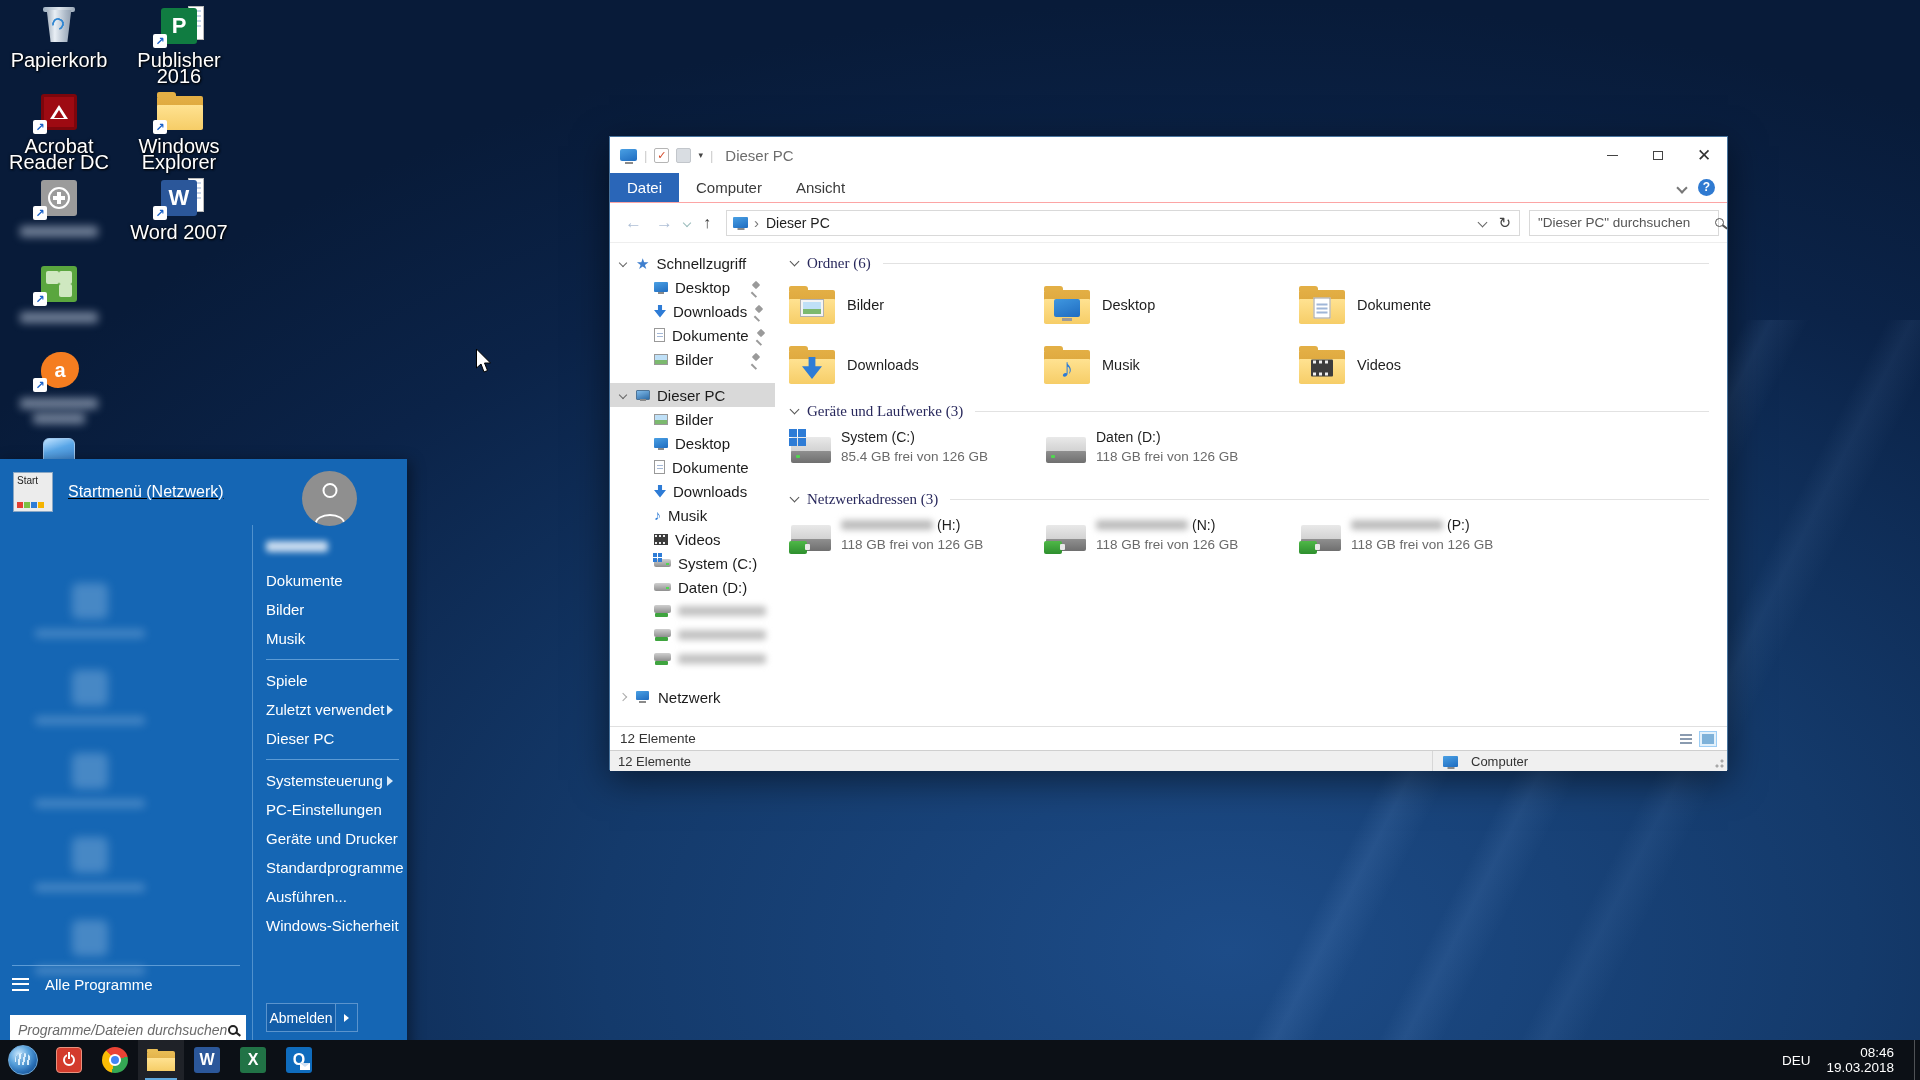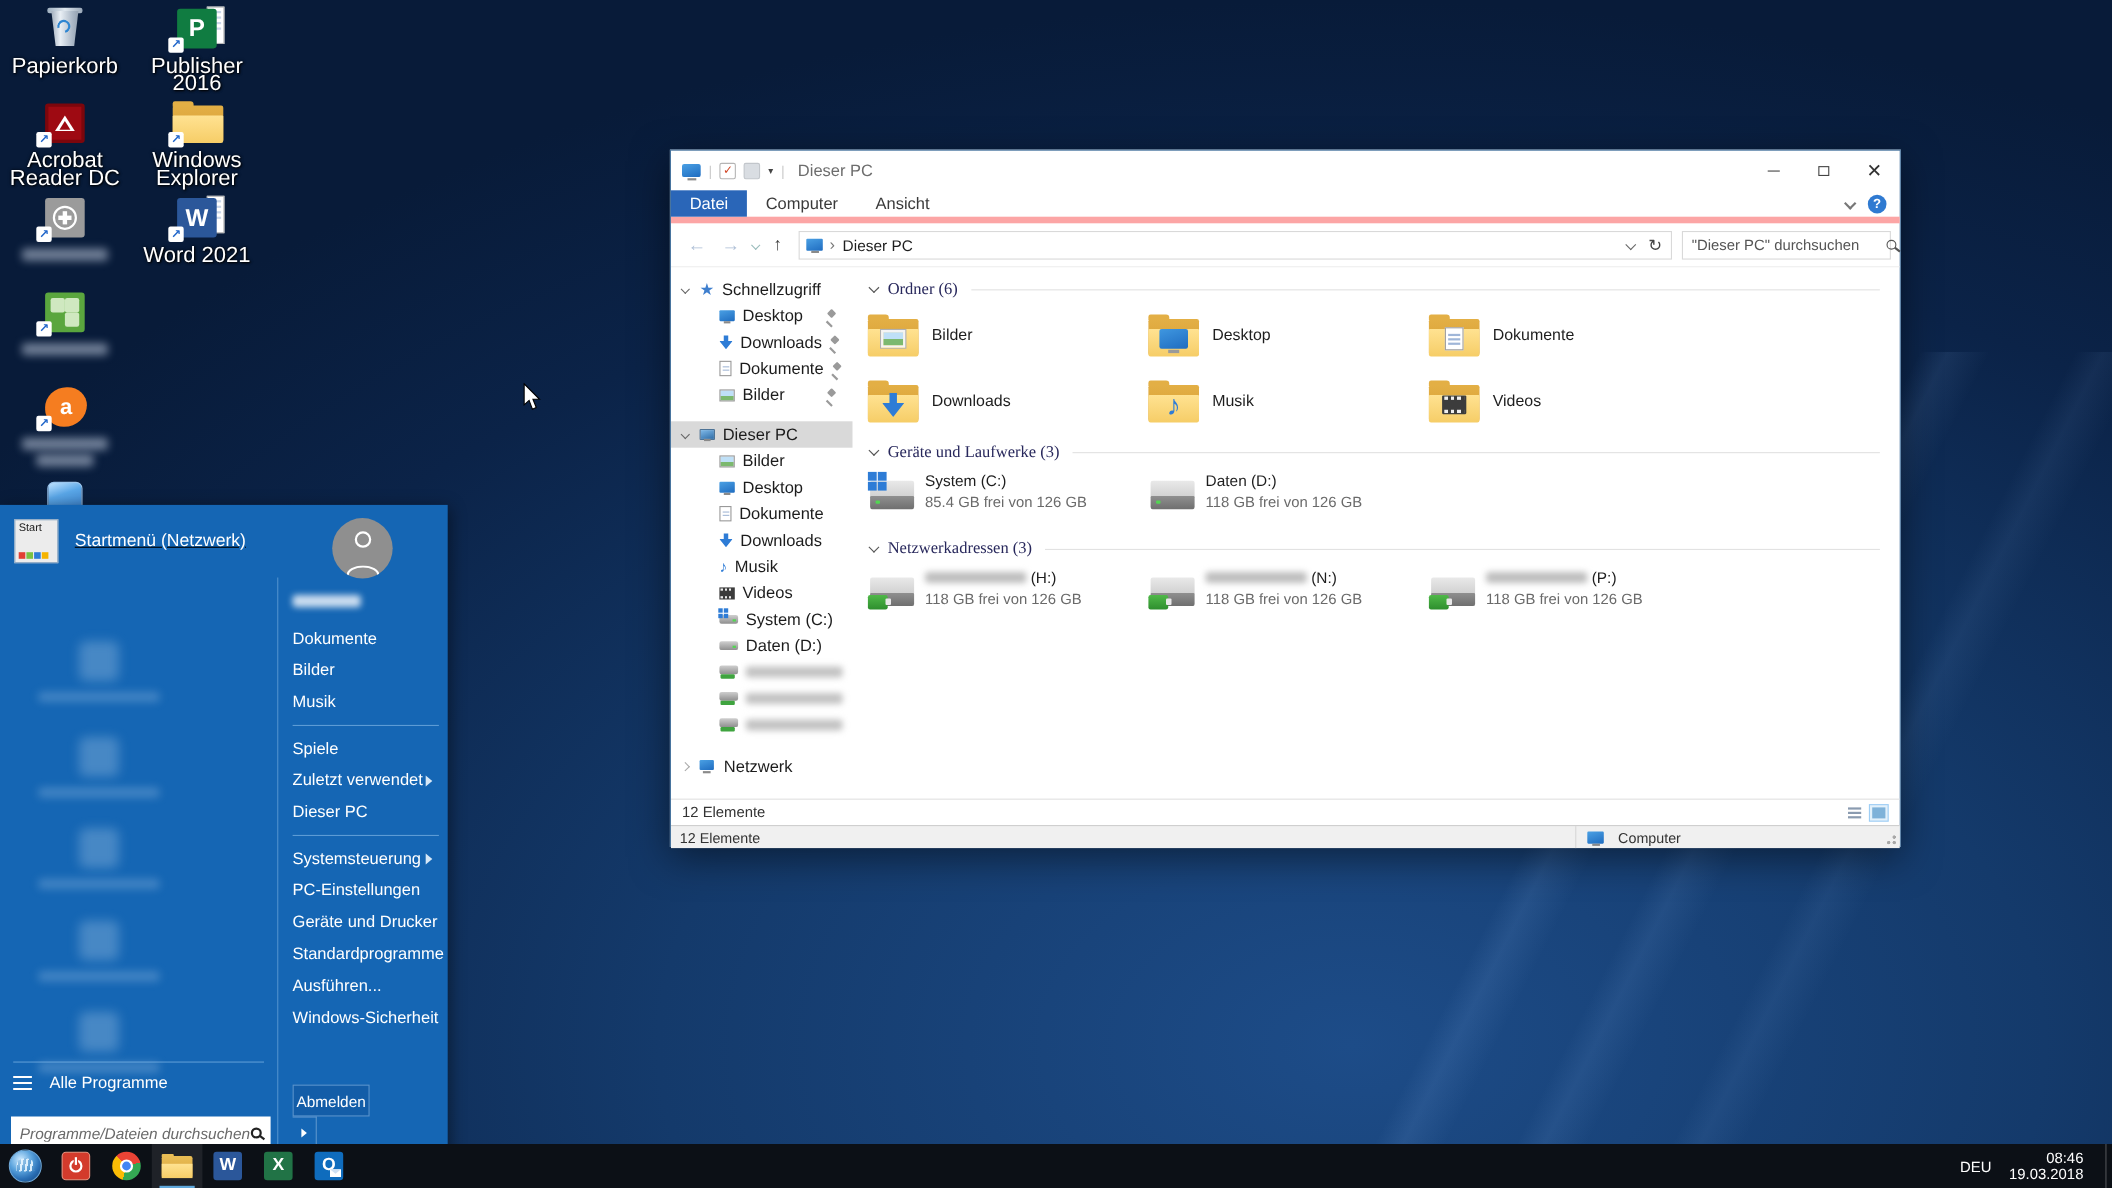--- a/index.html
+++ b/index.html
@@ -117,21 +117,21 @@
     font-size:11px; font-weight:bold; line-height:13px; text-align:center; background:#fff; }
   .i-grayicon { width:15px; height:15px; background:#d9dde2; border:1px solid #c2c6cb; border-radius:2px; }
   .qat-arrow { font-size:9px; color:#444; }
   .win-title { margin-left:12px; color:#6d6d6d; font-size:15px; }
   .win-controls { margin-left:auto; display:flex; height:100%; }
   .wbtn { width:46px; height:100%; display:flex; align-items:center; justify-content:center; color:#333; }
   .wbtn .mini { width:11px; height:1px; background:#444; }
   .wbtn .maxi { width:10px; height:9px; border:1px solid #444; }
   .wbtn.close { font-size:17px; line-height:1; }
 
-  .tabs { height:30px; display:flex; align-items:stretch; border-bottom:6px solid #fca5a5; }
+  .tabs { height:30px; display:flex; align-items:stretch; border-bottom:1px solid #fca5a5; }
   .tab { padding:0 17px; display:flex; align-items:center; font-size:15px; color:#3b3b3b; }
   .tab.active { background:#2a66b8; color:#fff; }
   .tabs-right { margin-left:auto; display:flex; align-items:center; gap:12px; padding-right:12px; }
   .chev { width:8px; height:8px; border-right:2px solid #777; border-bottom:2px solid #777; transform:rotate(45deg); }
   .helpbtn { width:17px; height:17px; border-radius:50%; background:#2f7ad1; color:#fff; font-size:12px;
     font-weight:bold; text-align:center; line-height:17px; }
 
   .navbar { height:40px; display:flex; align-items:center; padding:0 8px; border-bottom:1px solid #eee; }
   .nav-arrow { font-size:17px; color:#aebfd6; padding:0 7px; }
   .nav-chev-s { width:6px; height:6px; border-right:1.5px solid #9bb; border-bottom:1.5px solid #9bb; transform:rotate(45deg); margin:0 4px; }
@@ -253,21 +253,21 @@
   .sm-right { position:absolute; left:253px; top:0; right:0; bottom:0; }
   .avatar { position:absolute; left:49px; top:12px; width:55px; height:55px; border-radius:50%; background:#8f8f8f; overflow:hidden; }
   .avatar .head { position:absolute; left:50%; top:12px; transform:translateX(-50%); width:15px; height:15px; border-radius:50%; border:2.5px solid #fff; }
   .avatar .body { position:absolute; left:50%; bottom:-6px; transform:translateX(-50%); width:30px; height:18px; border-radius:50% 50% 0 0; border:2.5px solid #fff; border-bottom:none; }
   .user-blur { position:absolute; left:13px; top:82px; width:62px; height:11px; background:rgba(235,242,250,.85); border-radius:3px; filter:blur(3px); }
   .sm-list { position:absolute; left:13px; right:8px; top:107px; }
   .smi { height:29px; display:flex; align-items:center; color:#fff; font-size:15px; }
   .smi .arr { margin-left:auto; margin-right:6px; width:0; height:0; border-top:5px solid transparent;
     border-bottom:5px solid transparent; border-left:6px solid #d7e8f7; }
   .sm-div2 { height:1px; background:rgba(140,190,235,.6); margin:6px 0; }
-  .logoff-row { position:absolute; left:13px; bottom:12px; display:flex;flex-direction:column; }
+  .logoff-row { position:absolute; left:13px; bottom:24px; display:flex; }
   .logoff { width:70px; height:29px; background:#135da8; border:1px solid #5b94cd; color:#fff; font-size:14px;
     display:flex; align-items:center; justify-content:center; }
   .logoff-arr { width:22px; height:29px; border:1px solid #5b94cd; border-left:none; display:flex; align-items:center; justify-content:center; }
   .logoff-arr i { width:0; height:0; border-top:4px solid transparent; border-bottom:4px solid transparent; border-left:5px solid #fff; }
 
   
   .taskbar { position:absolute; left:0; bottom:0; width:1920px; height:40px; background:#0c1016;
     display:flex; align-items:center; }
   .tb-item { width:46px; height:40px; display:flex; align-items:center; justify-content:center; position:relative; }
   .tb-item.active { background:rgba(255,255,255,.08); }
@@ -367,21 +367,21 @@
     <div class="ibox">
       <div class="page">
           <i></i>
           <i></i>
           <i></i>
           <i></i>
         </div>
       <div class="tile-sq wrd">W</div>
       <span class="shortcut">↗</span>
     </div>
-    <div class="lbl">Word 2021</div>
+    <div class="lbl">Word 2007</div>
   </div>
 
   <div class="dicon" style="left:7px;top:264px;">
     <div class="ibox">
       <div class="tile-sq greenapp">
         <span class="sq" style="left:5px;top:5px;"></span>
         <span class="sq" style="right:5px;top:5px;"></span>
         <span class="sq" style="right:5px;bottom:5px;"></span>
       </div>
       <span class="shortcut">↗</span>

